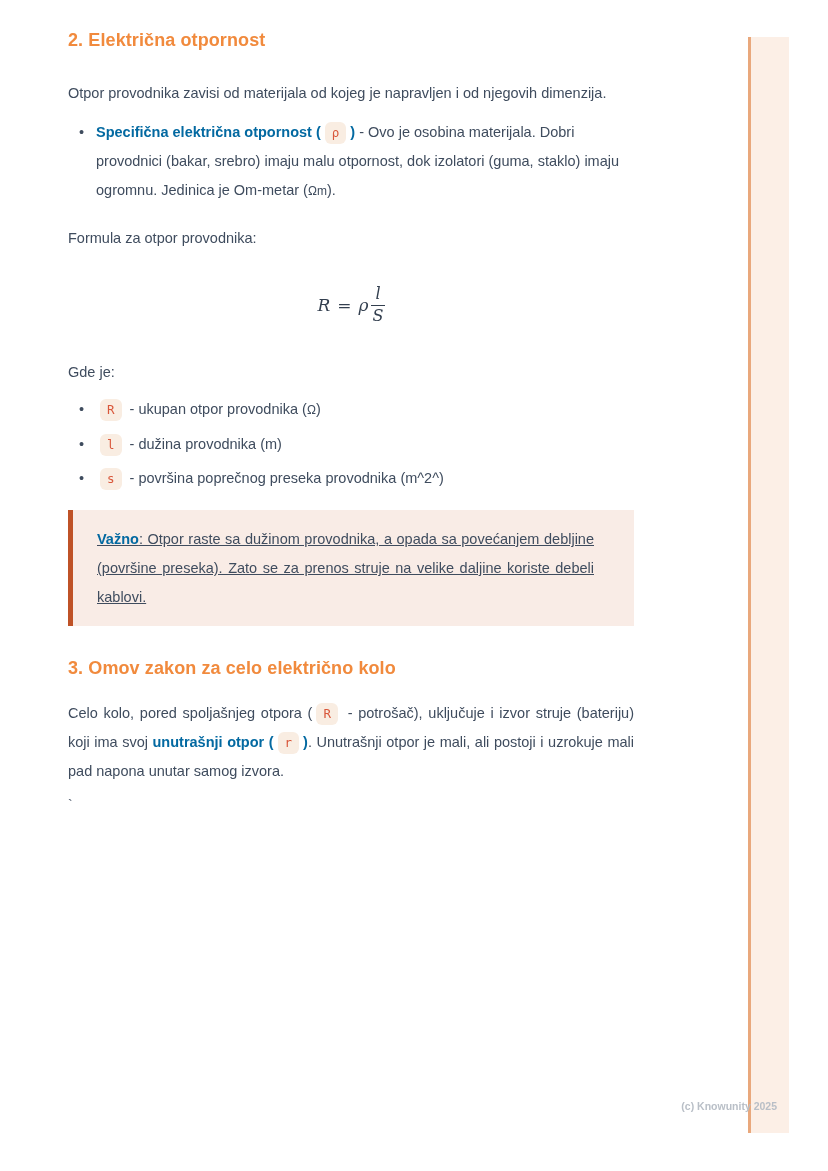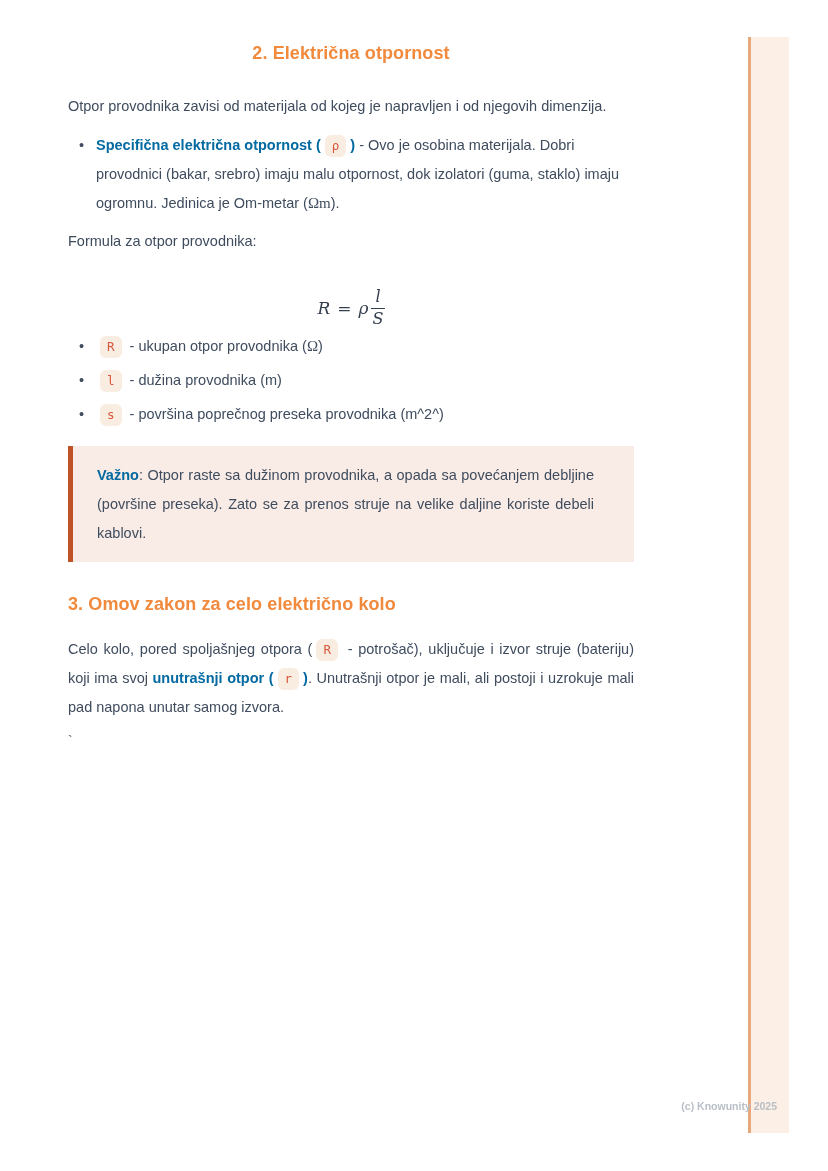--- a/index.html
+++ b/index.html
@@ -16,36 +16,36 @@
     left: 68px; top: 0;
     width: 566px;
   }
   h2 {
     color: #f18a3d;
     font-size: 18px;
     line-height: 22px;
     font-weight: 700;
     letter-spacing: 0.1px;
   }
-  .h-first { margin-top: 42px; text-align: center; }
+  .h-first { margin-top: 29px; }
   .h-second { margin-top: 31px; }
   p, li {
     font-size: 14.5px;
     line-height: 29px;
     color: #3f4c5e;
   }
   .justify { text-align: justify; }
   .intro { margin-top: 28px; }
-  .label-p { margin-top: 9px; }
+  .label-p { margin-top: 18px; }
   .where-p { margin-top: 29px; }
   .para3 { margin-top: 20px; }
   b { font-weight: 700; color: #0369a1; }
   ul { list-style: none; }
   ul.spec { margin-top: 10px; }
-  ul.vars { }
+  ul.vars { margin-top: 8px; }
   li {
     position: relative;
     padding-left: 28px;
   }
   ul.vars li { margin-bottom: 5px; }
   li::before {
     content: "•";
     position: absolute;
     left: 11px; top: 0;
     color: #3f4c5e;
@@ -57,22 +57,22 @@
     color: #d9573b;
     font-family: "DejaVu Sans Mono", monospace;
     font-size: 12.5px;
     line-height: 16px;
     padding: 3px 7px;
     border-radius: 6px;
     margin: 0 4px;
     vertical-align: baseline;
   }
   .serif {
-    font-family: Liberation Serif, serif;
-    font-size: 15px;
+    font-family: Liberation Sans, sans-serif;
+    font-size: 12px;
   }
   .formula {
     margin-top: 28px;
     display: flex;
     justify-content: center;
     align-items: center;
     font-family: "DejaVu Serif", serif;
     font-style: italic;
     font-size: 17px;
     color: #333f4f;
@@ -90,20 +90,21 @@
   .frac .num {
     padding: 0 4px 1px;
     border-bottom: 1px solid #333f4f;
   }
   .frac .den { padding-top: 1px; }
   .callout {
     margin-top: 17px;
     background: #f9ece6;
     border-left: 5px solid #bf5227;
     padding: 15px 40px 14px 24px;
+    text-decoration: underline;
   }
   .stray {
     margin-top: 5px;
     font-size: 14px;
     color: #4a5568;
   }
   .stripe {
     position: absolute;
     left: 748px; top: 37px;
     width: 41px; height: 1096px;
@@ -141,20 +142,21 @@
   <div class="formula">
     <span class="f-lhs">R</span>
     <span class="f-eq">=</span>
     <span class="f-coef">ρ</span>
     <span class="frac">
       <span class="num">l</span>
       <span class="den">S</span>
     </span>
   </div>
 
+  <p class="where-p">Gde je:</p>
 
   <ul class="vars">
     <li><span class="code">R</span><span> - ukupan otpor provodnika (</span><span class="serif">Ω</span><span>)</span></li>
     <li><span class="code">l</span><span> - dužina provodnika (m)</span></li>
     <li><span class="code">s</span><span> - površina poprečnog preseka provodnika (m^2^)</span></li>
   </ul>
 
   <div class="callout">
     <p class="justify"><b>Važno</b><span>: Otpor raste sa dužinom provodnika, a opada sa povećanjem debljine (površine preseka). Zato se za prenos struje na velike daljine koriste debeli kablovi.</span></p>
   </div>

